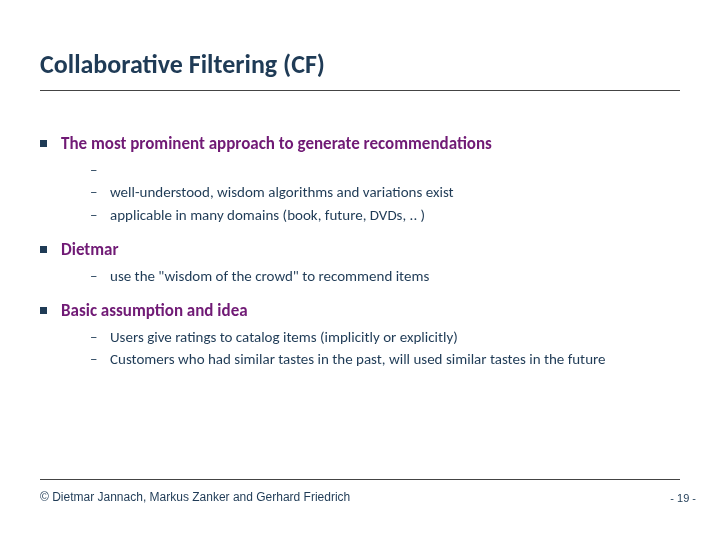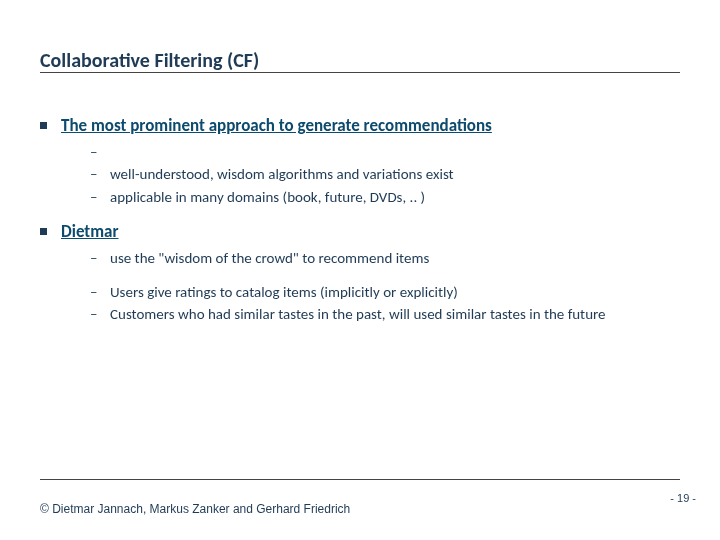--- a/index.html
+++ b/index.html
@@ -9,38 +9,37 @@
     color: #1f3b56;
     position: relative;
   }
   .slide {
     width: 720px;
     height: 540px;
     padding: 48px 40px 30px 40px;
     position: relative;
   }
   .title {
-    font-size: 20px;
+    font-size: 26px;
     font-weight: 700;
     color: #1f3b56;
-    padding-bottom: 0;
+    padding-bottom: 10px;
     border-bottom: 1px solid #444;
     margin-bottom: 42px;
   }
   .section {
     margin-bottom: 14px;
   }
   .section-head {
     display: flex;
     align-items: flex-start;
     font-size: 17px;
     font-weight: 700;
-    color: #0c4a6e;
+    color: #701a75;
     margin-bottom: 6px;
-    text-decoration: underline;
   }
   .sq {
     width: 7px;
     height: 7px;
     background: #1f3b56;
     flex: 0 0 7px;
     margin-top: 7px;
     margin-right: 14px;
   }
   .sublist {
@@ -62,21 +61,21 @@
   .footer-rule {
     position: absolute;
     left: 40px;
     right: 40px;
     bottom: 60px;
     border-top: 1px solid #444;
   }
   .copyright {
     position: absolute;
     left: 40px;
-    bottom: 24px;
+    bottom: 36px;
     font-size: 12px;
     color: #1f3b56;
     font-family: Arial, sans-serif;
   }
   .pagenum {
     position: absolute;
     right: 24px;
     bottom: 36px;
     font-size: 11px;
     color: #1f3b56;
@@ -116,20 +115,24 @@
     </div>
     <div class="sublist">
       <div class="sub">
           <span class="dash">–</span>
           <span>use the "wisdom of the crowd" to recommend items</span>
         </div>
     </div>
   </div>
 
   <div class="section">
+    <div class="section-head">
+      <span class="sq"></span>
+      <span>Basic assumption and idea</span>
+    </div>
     <div class="sublist">
       <div class="sub">
           <span class="dash">–</span>
           <span>Users give ratings to catalog items (implicitly or explicitly)</span>
         </div>
       <div class="sub">
           <span class="dash">–</span>
           <span>Customers who had similar tastes in the past, will used similar tastes in the future</span>
         </div>
     </div>

